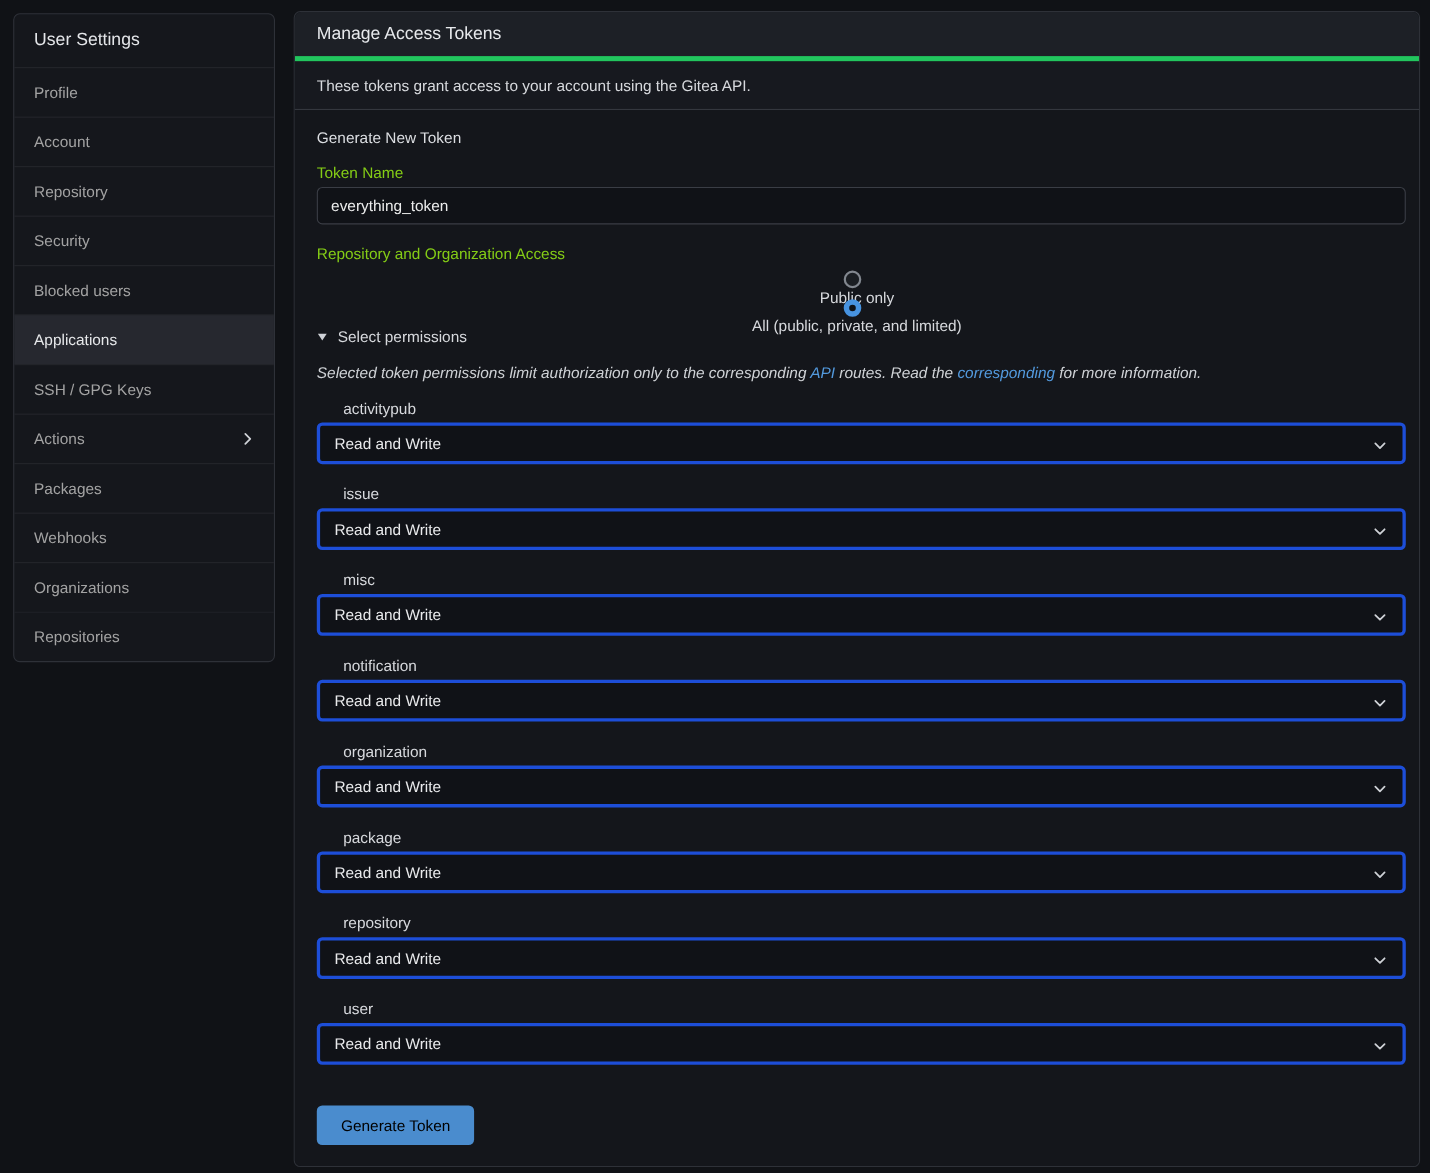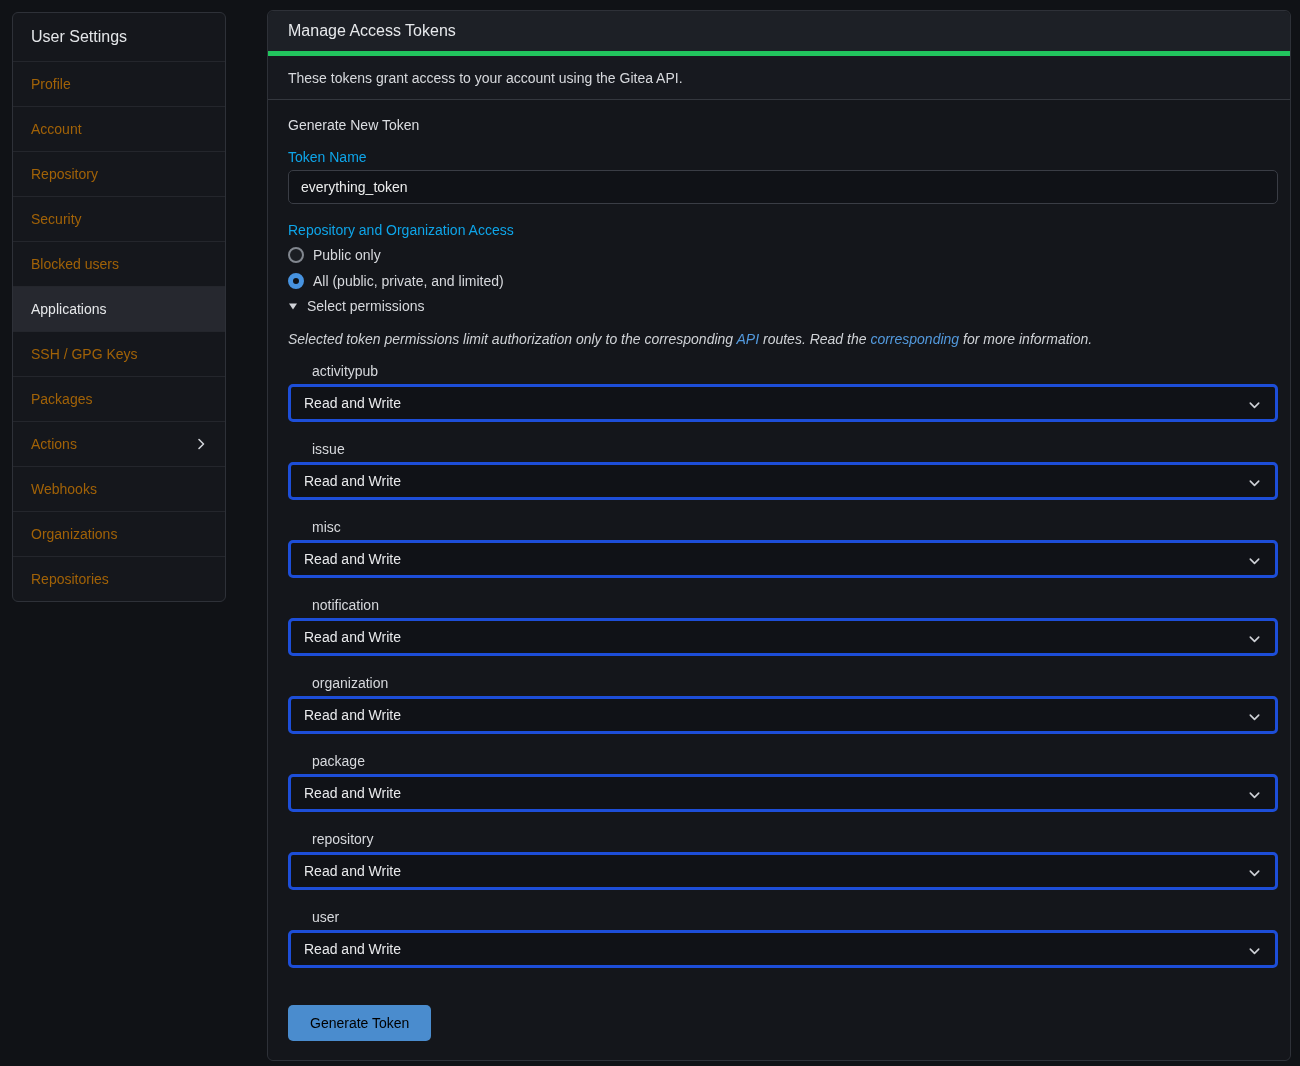--- a/index.html
+++ b/index.html
@@ -8,34 +8,34 @@
     background:#101216;
     font-family:"Liberation Sans","DejaVu Sans",sans-serif;
     font-size:14px;
     color:#d7d9dd;
     overflow:hidden;
     position:relative;
   }
 
   
   .sidebar {
-    position:absolute; left:12px; top:12px; width:214px;
+    position:absolute; left:12px; top:12px; width:238px;
     background:#15171c;
     border:1px solid #2e3138;
     border-radius:6px;
   }
   .sidebar-header {
     height:48px; display:flex; align-items:center;
     padding:0 18px; font-size:16px; color:#e4e6e9;
   }
   .sidebar-item {
     height:45px; display:flex; align-items:center; justify-content:space-between;
     padding:0 16px 0 18px;
     border-top:1px solid #24262c;
-    color:#a16207; cursor:pointer;
+    color:#a3a3a3; cursor:pointer;
   }
   .sidebar-item.active { background:#26282f; color:#e6e8ea; }
   .sidebar-item:last-child { border-radius:0 0 6px 6px; }
 
   
   .main {
     position:absolute; left:267px; top:10px; width:1024px; height:1051px;
     background:#15171c;
     border:1px solid #2e3138;
     border-radius:6px;
@@ -48,35 +48,35 @@
     border-radius:6px 6px 0 0;
   }
   .main-desc {
     height:44px; display:flex; align-items:center;
     padding:0 20px; background:#17191f;
     border-bottom:1px solid #34373e;
   }
   .main-content { padding:17px 20px 0 20px; background:#14161b; border-radius:0 0 6px 6px; height:960px; }
 
   .section-title { color:#dcdee2; margin-bottom:16px; }
-  .field-label { color:#0ea5e9; margin-bottom:5px; }
+  .field-label { color:#84cc16; margin-bottom:5px; }
 
   .text-input {
     width:990px; height:34px;
     background:#101217; color:#eceded;
     border:1px solid #3a3d45; border-radius:5px;
     padding:0 12px; font-size:14px;
     font-family:"Liberation Sans","DejaVu Sans",sans-serif;
     outline:none;
     margin-bottom:18px;
     display:block;
   }
 
   .access-label { margin-bottom:8px; }
-  .radio-row { display:flex; align-items:center; margin-bottom:8px; height:18px; cursor:pointer; }
+  .radio-row { display:flex; align-items:center; margin-bottom:8px; height:18px; cursor:pointer;flex-direction:column; }
   .radio-dot { width:16px; height:16px; border-radius:50%; margin-right:9px; flex:0 0 auto; }
   .radio-dot.unchecked { border:2px solid #82878f; background:#1b1e23; }
   .radio-dot.checked { border:5px solid #4793e0; background:#0f1115; }
   .radio-row:last-of-type { margin-bottom:16px; }
 
   .perm-summary { display:flex; align-items:center; margin-bottom:17px; cursor:pointer; }
   .perm-summary .caret { margin-right:9px; display:inline-flex; }
 
   .perm-note { font-style:italic; color:#cfd2d6; margin-bottom:16px; }
   .perm-note a { color:#539ade; text-decoration:none; cursor:pointer; }
@@ -124,29 +124,29 @@
   <div class="sidebar-item">
     <span>Blocked users</span>
   </div>
   <div class="sidebar-item active">
     <span>Applications</span>
   </div>
   <div class="sidebar-item">
     <span>SSH / GPG Keys</span>
   </div>
   <div class="sidebar-item">
-    <span>Packages</span>
-  </div>
-  <div class="sidebar-item">
     <span>Actions</span>
     <span style="display:inline-flex;">
       <svg width="16" height="16" viewBox="0 0 16 16">
           <path d="M6 3.5 L10.5 8 L6 12.5" stroke="#cfd2d7" stroke-width="1.6" fill="none" stroke-linecap="round" stroke-linejoin="round"></path>
         </svg>
     </span>
+  </div>
+  <div class="sidebar-item">
+    <span>Packages</span>
   </div>
   <div class="sidebar-item">
     <span>Webhooks</span>
   </div>
   <div class="sidebar-item">
     <span>Organizations</span>
   </div>
   <div class="sidebar-item">
     <span>Repositories</span>
   </div>

